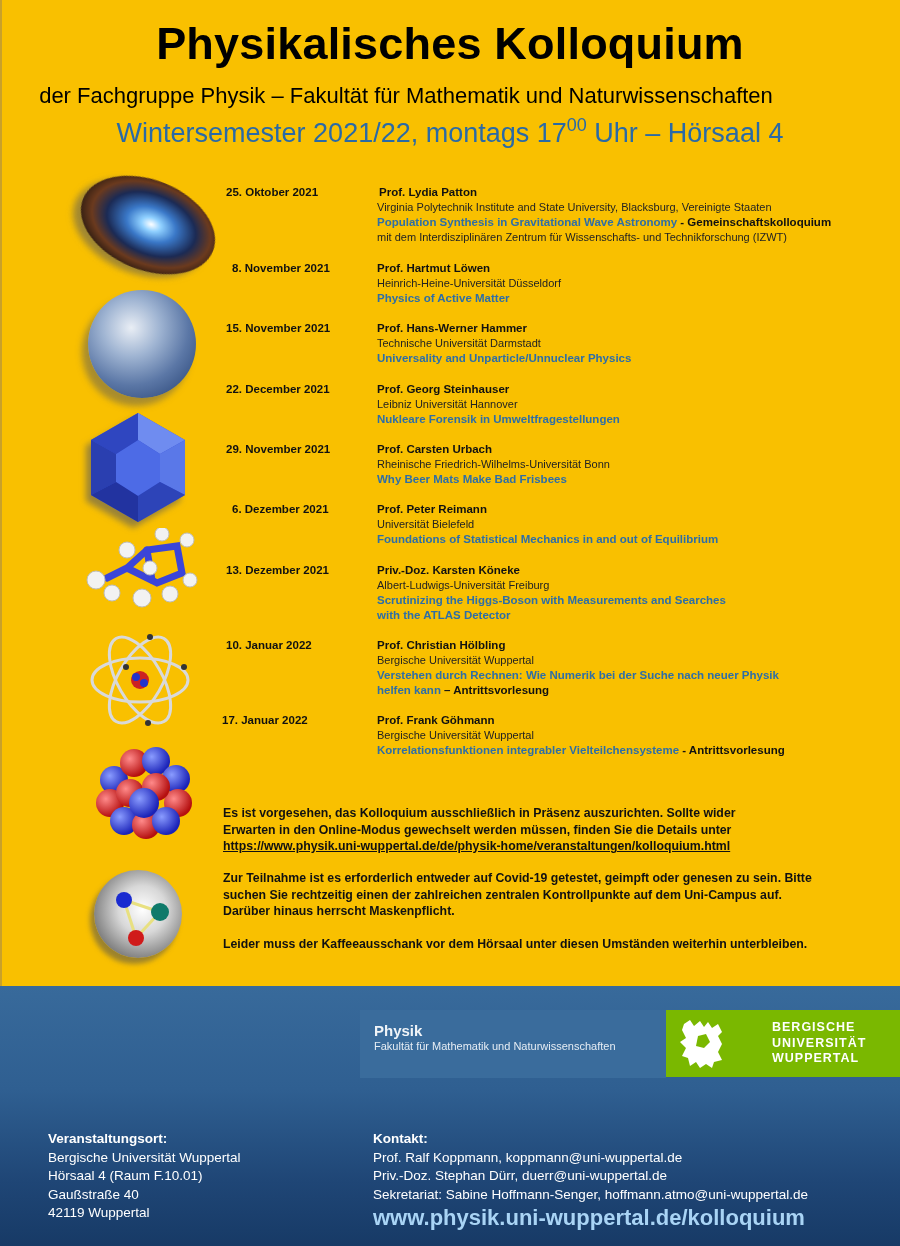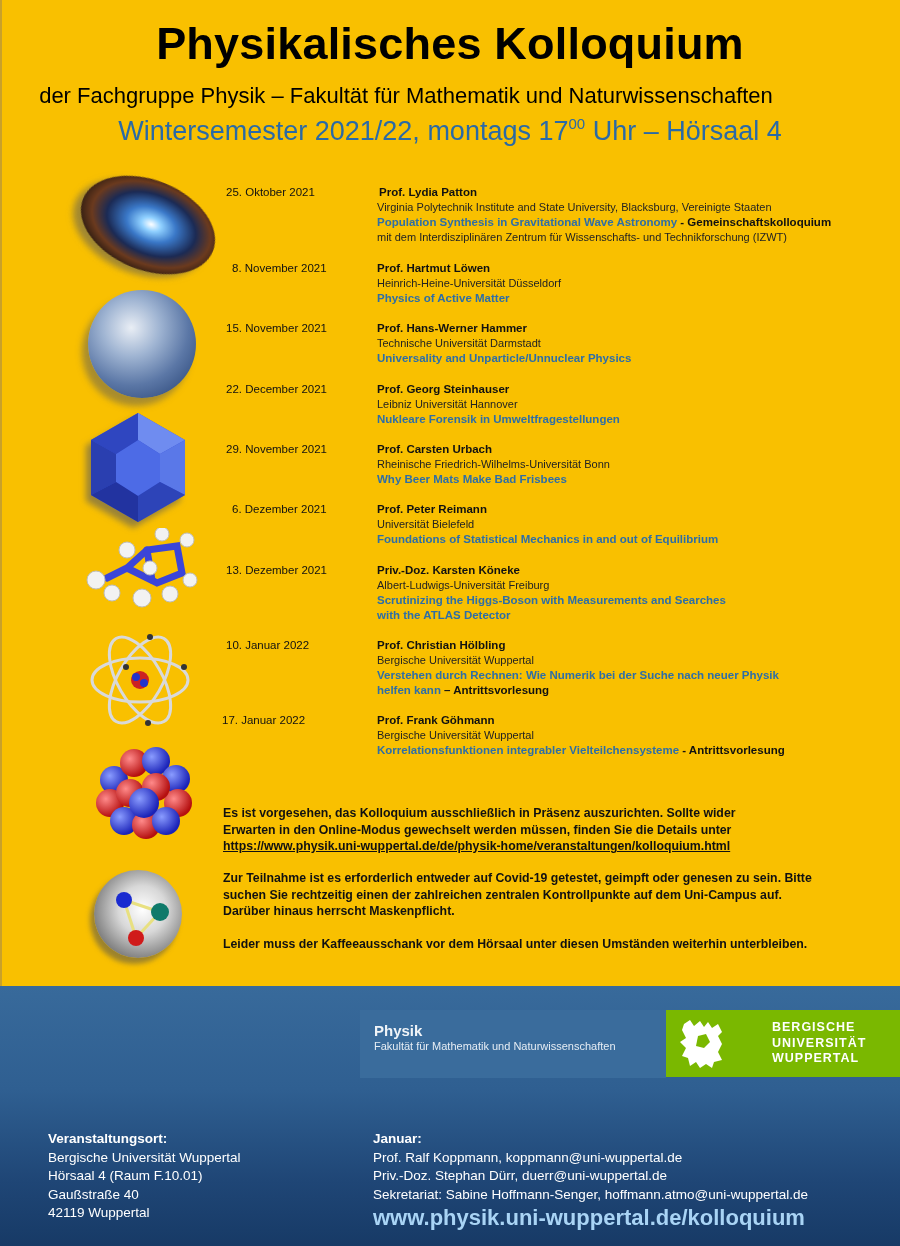--- a/index.html
+++ b/index.html
@@ -19,24 +19,24 @@
     font-size: 45px; font-weight: bold; color: #000; letter-spacing: 0.2px;
   }
   .subtitle {
     position: absolute; left: 0; top: 83px; width: 812px; text-align: center;
     font-size: 22px; color: #000;
   }
   .semester {
     position: absolute; left: 0; top: 115px; width: 900px; text-align: center;
     font-size: 27px; color: #2a6aa6;
   }
-  .semester sup { font-size: 15px; vertical-align: 11px; }
+  .semester sup { font-size: 18px; vertical-align: 11px; }
 
   .talk { position: absolute; left: 0; width: 900px; font-size: 11.5px; line-height: 15px; }
-  .talk .date { position: absolute; font-weight: normal; color: #111; white-space: nowrap; }
+  .talk .date { position: absolute; font-weight: bold; color: #111; white-space: nowrap; }
   .talk .info { position: absolute; left: 377px; width: 520px; }
   .talk .speaker { font-weight: bold; color: #111; }
   .talk .inst { color: #222; font-size: 11px; }
   .talk .ttl { font-weight: bold; color: #2e6ea6; }
   .talk .note { font-weight: bold; color: #111; margin-top: 24px; }
   .talk .extra { color: #222; font-size: 11px; }
 
   .notice { position: absolute; left: 223px; width: 670px; font-size: 12.3px; line-height: 16.5px; font-weight: bold; color: #111; }
   .notice a { color: #111; text-decoration: underline; }
 
@@ -309,20 +309,20 @@
 
   <div class="venue">
     <div class="h">Veranstaltungsort:</div>
     <div>Bergische Universität Wuppertal</div>
     <div>Hörsaal 4 (Raum F.10.01)</div>
     <div>Gaußstraße 40</div>
     <div>42119 Wuppertal</div>
   </div>
 
   <div class="contact">
-    <div class="h">Januar:</div>
+    <div class="h">Kontakt:</div>
     <div>Prof. Ralf Koppmann, koppmann@uni-wuppertal.de</div>
     <div>Priv.-Doz. Stephan Dürr, duerr@uni-wuppertal.de</div>
     <div>Sekretariat: Sabine Hoffmann-Senger, hoffmann.atmo@uni-wuppertal.de</div>
   </div>
 
   <div class="weburl">www.physik.uni-wuppertal.de/kolloquium</div>
 </div>
 
 </body></html>

